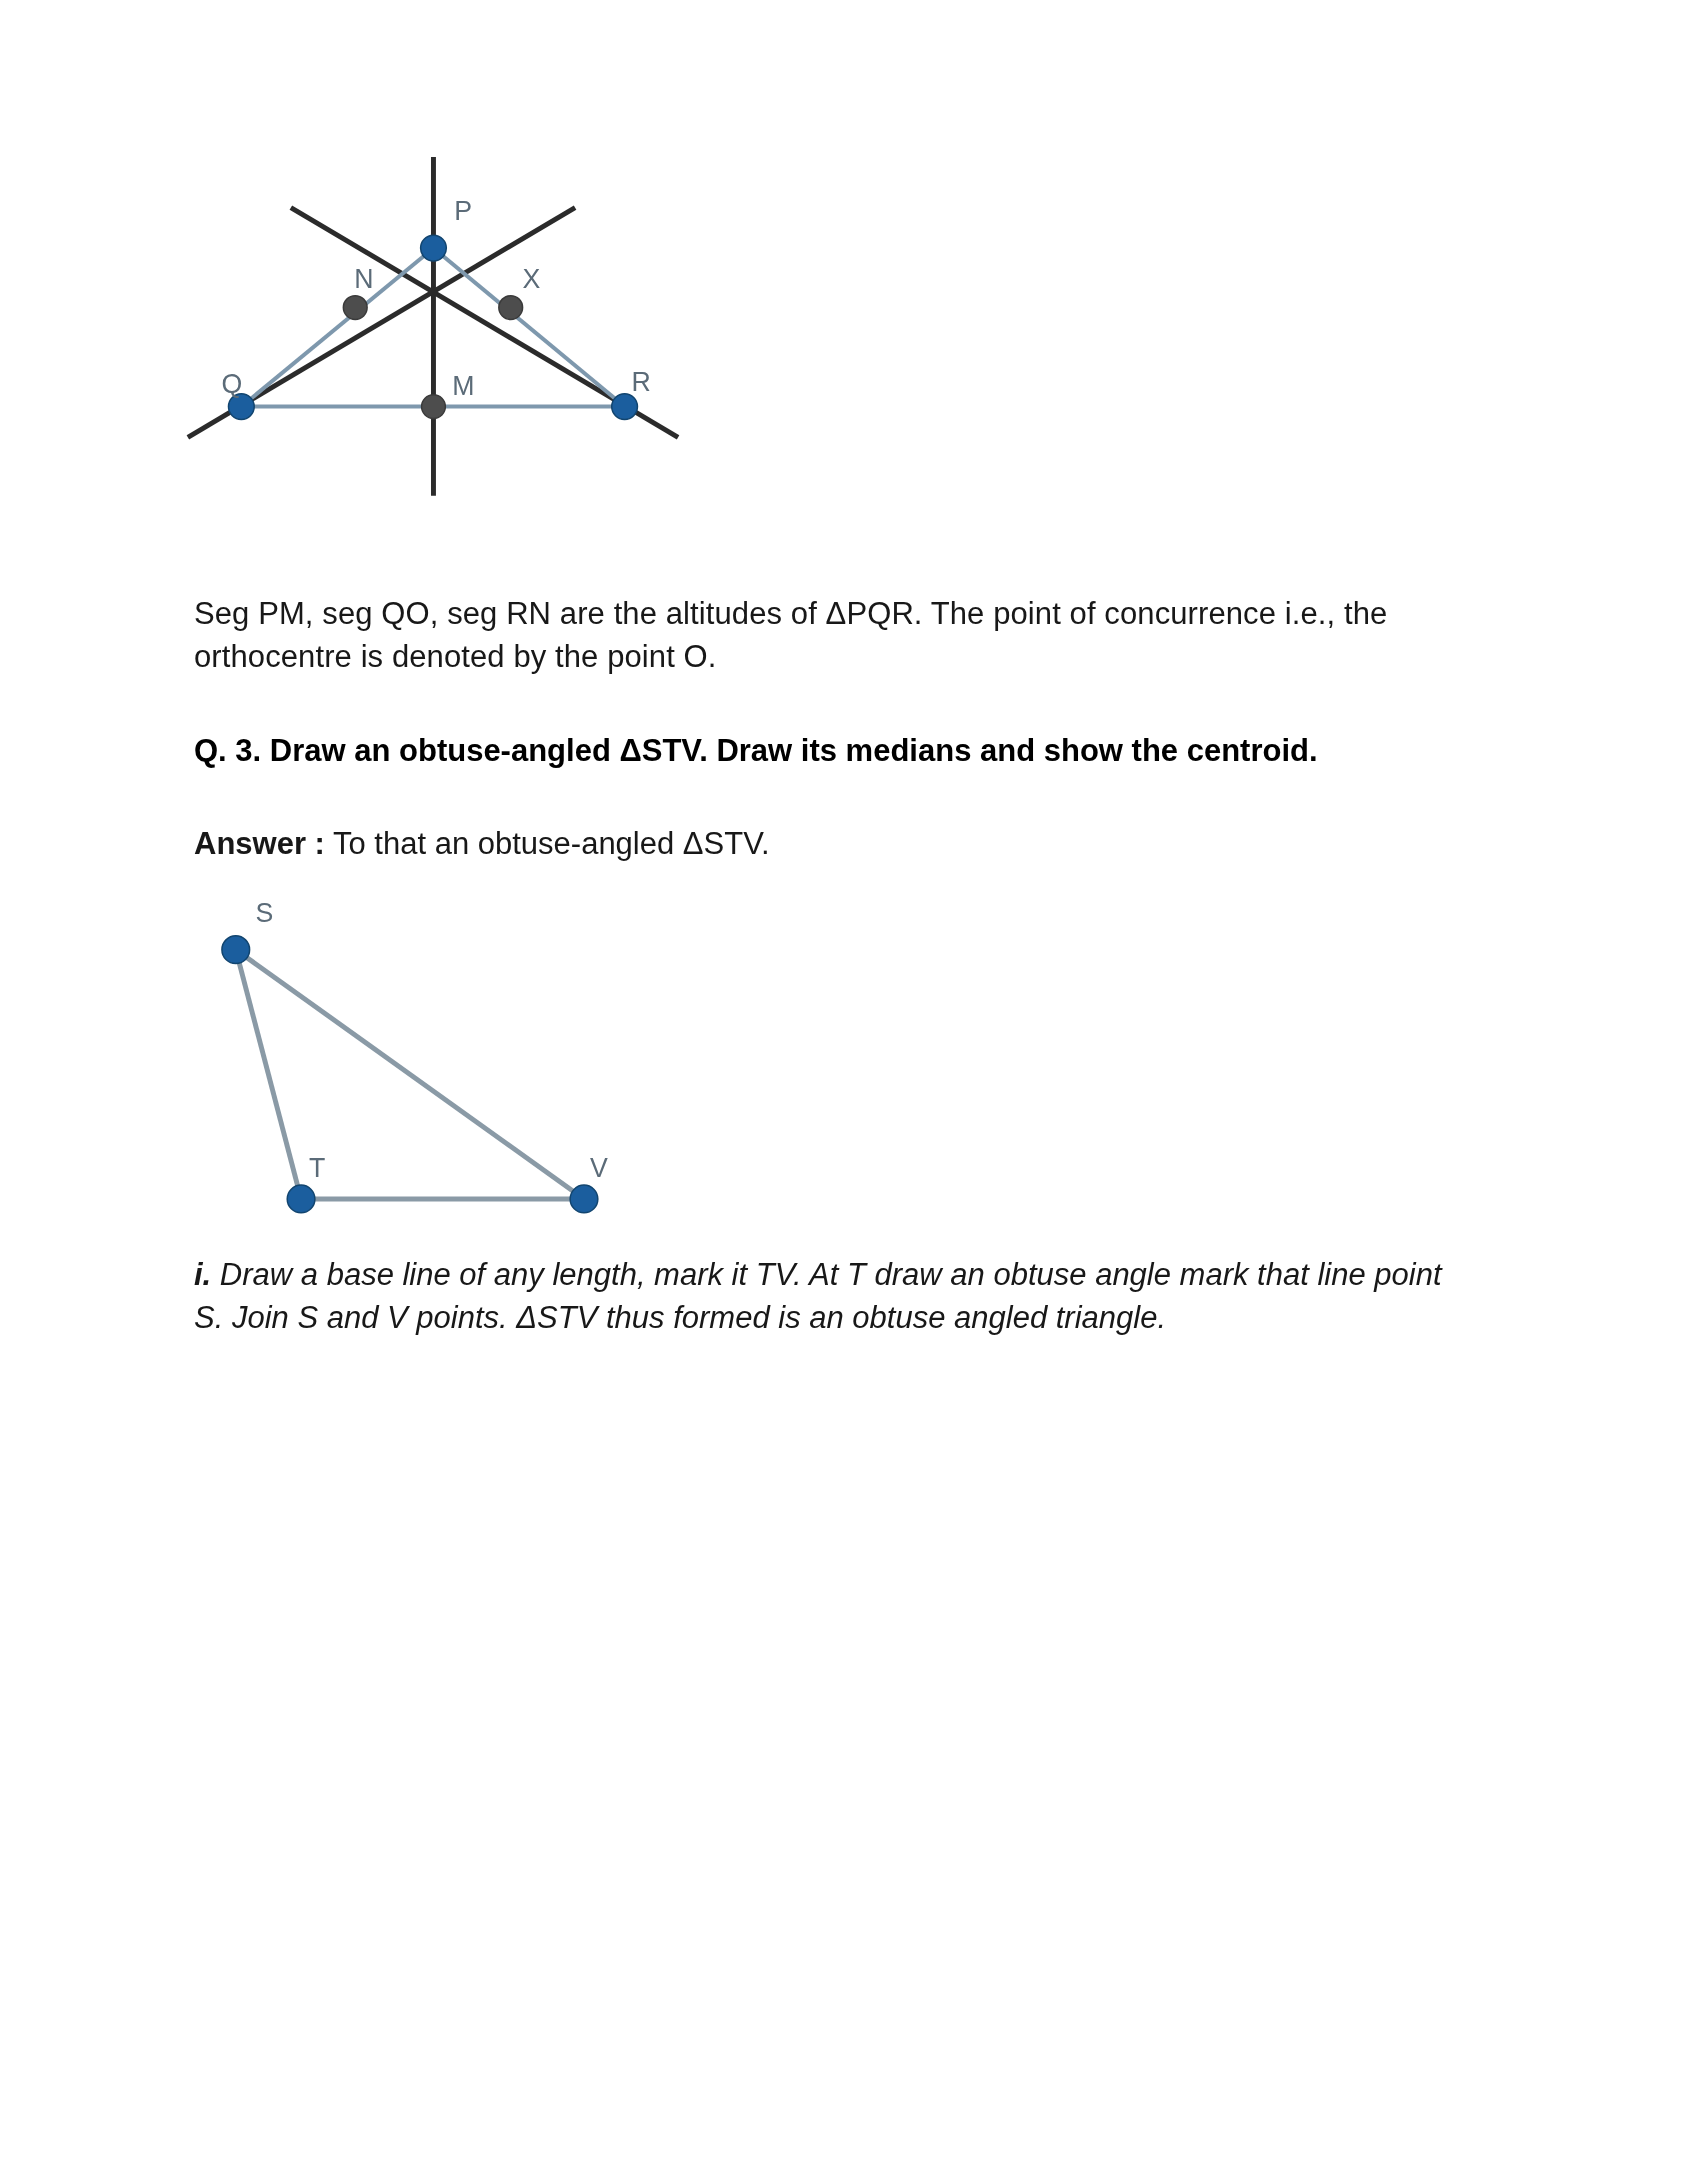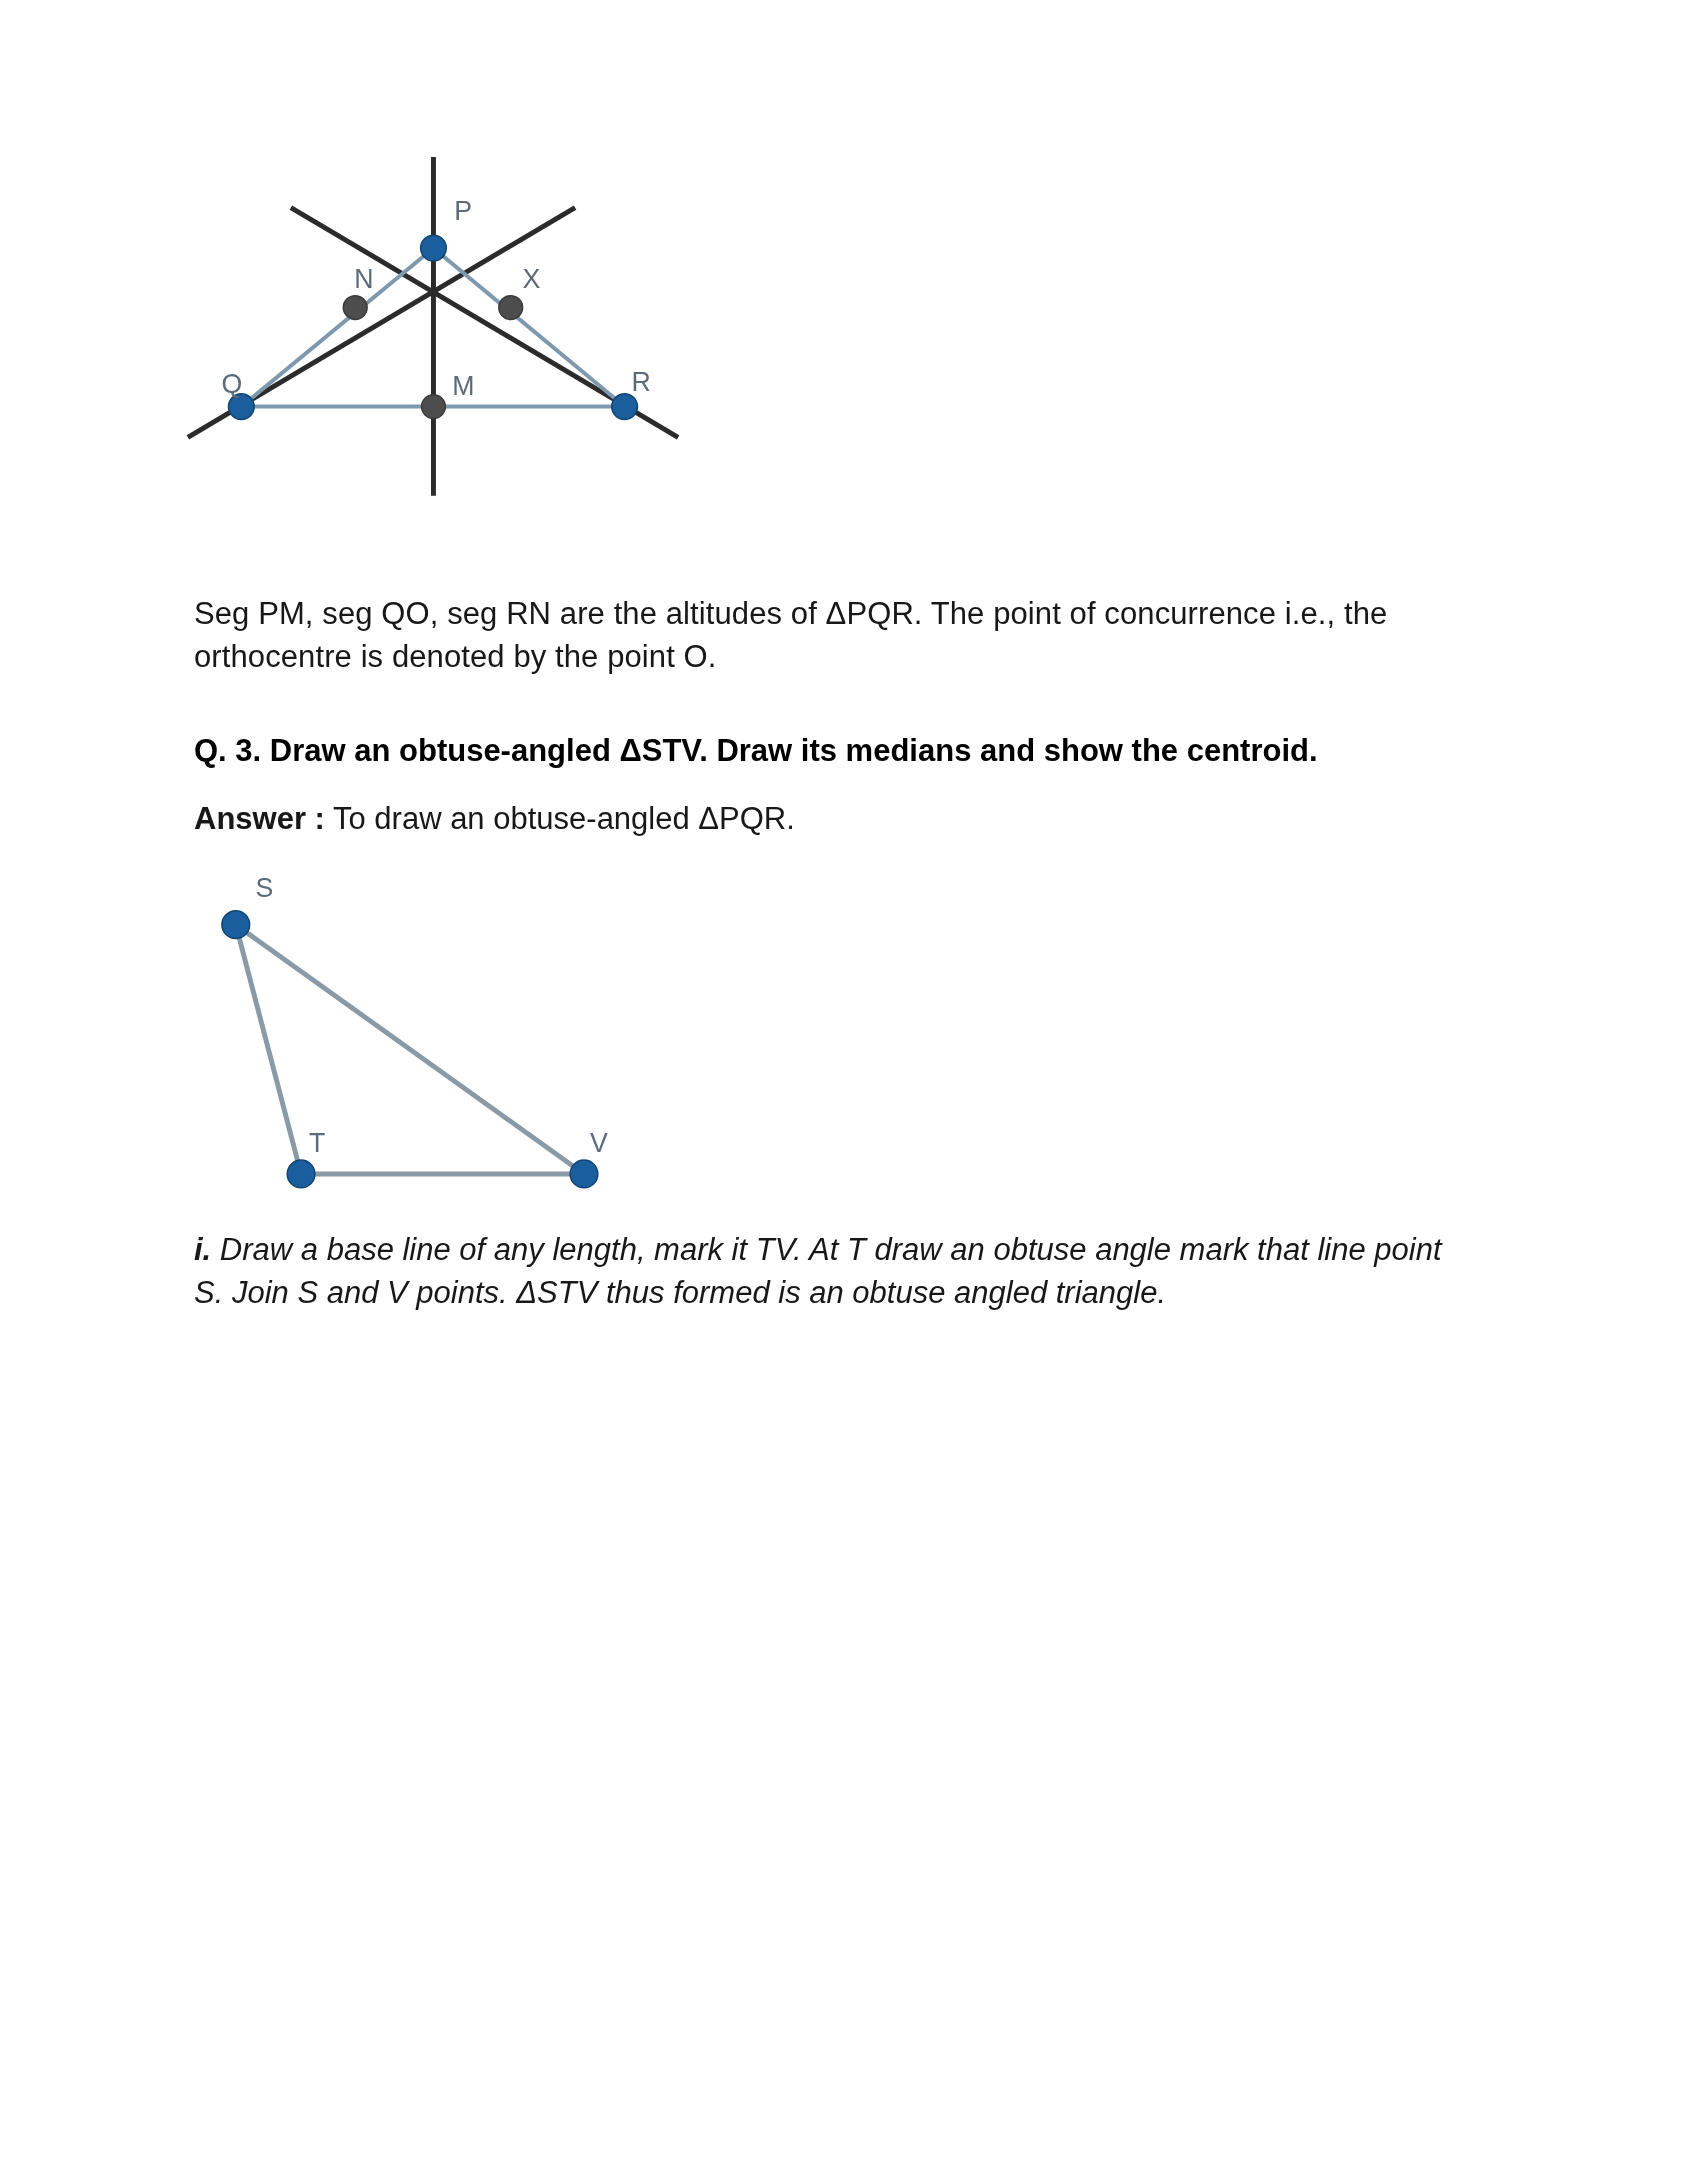--- a/index.html
+++ b/index.html
@@ -31,21 +31,21 @@
     margin:4px 0 46px 0;
     letter-spacing:0.1px;
     max-width:1252px;
   }
   .para.tight { margin-bottom:51px; }
   .qline {
     font-size:31px;
     font-weight:bold;
     line-height:1.38;
     color:#000;
-    margin:0 0 26px 0;
+    margin:0 0 51px 0;
   }
   .ansline {
     font-size:31px;
     line-height:1.38;
     color:#181818;
     margin:0 0 0 0;
   }
   .ansline b { font-weight:bold;margin-top:12px; }
   .steps { font-size:31px; line-height:1.40; color:#181818; margin:0; max-width:1257px;font-style:italic; }
   .steps b { font-weight:bold; }
@@ -94,21 +94,21 @@
         <text class="tri-label" x="48" y="246">Q</text>
         <text class="tri-label" x="281" y="248">M</text>
         <text class="tri-label" x="462" y="244">R</text>
       </svg>
     </div>
 
     <p class="para tight">Seg PM, seg QO, seg RN are the altitudes of ΔPQR. The point of concurrence i.e., the orthocentre is denoted by the point O.</p>
 
     <p class="qline">Q. 3. Draw an obtuse-angled ΔSTV. Draw its medians and show the centroid.</p>
 
-    <p class="ansline"><b>Answer :</b><span> To draw an obtuse-angled ΔPQR.</span></p>
+    <p class="ansline"><b>Answer :</b><span> To that an obtuse-angled ΔSTV.</span></p>
 
     <div class="fig" id="fig-stv">
       <svg width="554" height="327" viewBox="0 0 560 330">
         <g>
           <line x1="22" y1="58" x2="88" y2="310" stroke="#8a9aa6" stroke-width="5"></line>
           <line x1="22" y1="58" x2="374" y2="310" stroke="#8a9aa6" stroke-width="5"></line>
           <line x1="88" y1="310" x2="374" y2="310" stroke="#8a9aa6" stroke-width="5"></line>
         </g>
         <circle cx="22" cy="58" r="14" fill="#1b5e9e" stroke="#12456f" stroke-width="1.5"></circle>
         <circle cx="88" cy="310" r="14" fill="#1b5e9e" stroke="#12456f" stroke-width="1.5"></circle>

